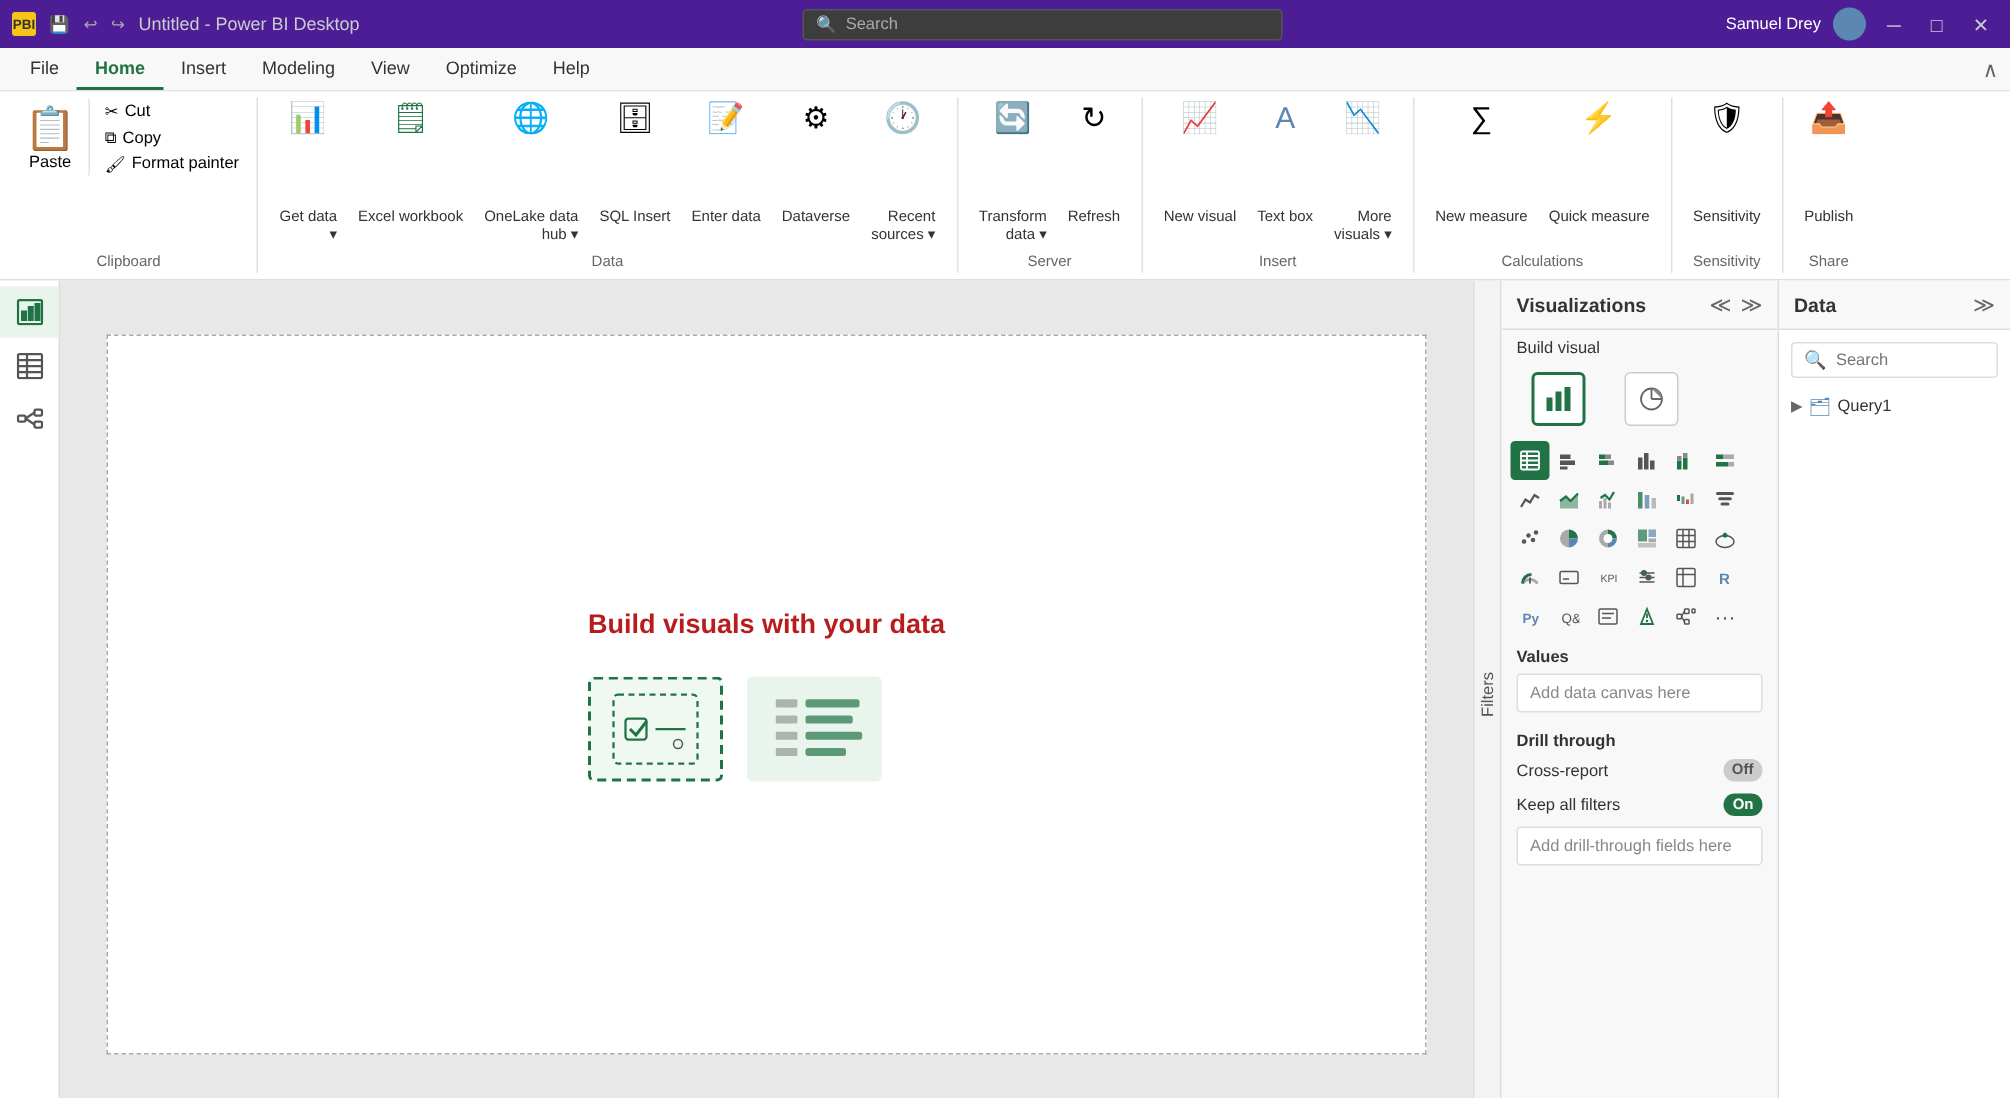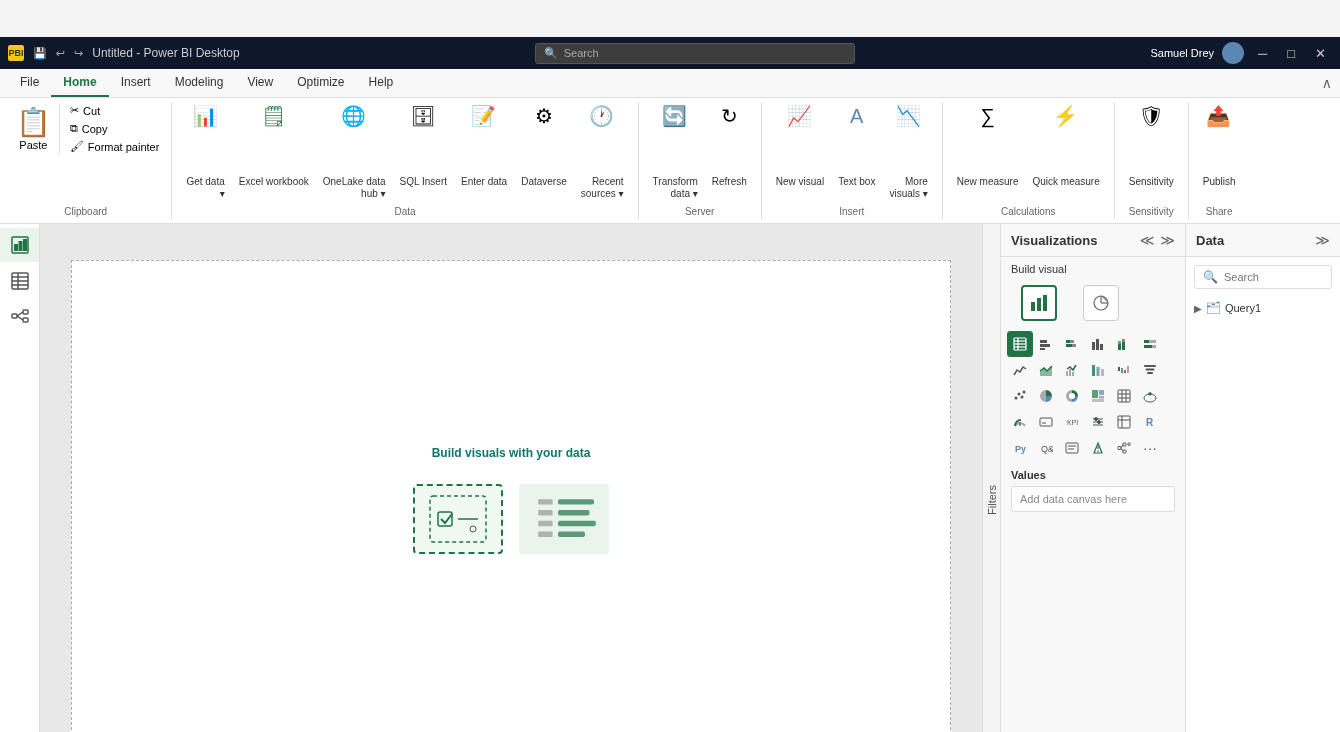--- a/index.html
+++ b/index.html
@@ -1,27 +1,26 @@
 <!DOCTYPE html>
 <html><head>
   <meta charset="utf-8">
   <style>
     * { box-sizing: border-box; margin: 0; padding: 0; }
     body { font-family: 'Segoe UI', Arial, sans-serif; font-size: 12px; background: #f3f3f3; overflow: hidden; width: 1340px; height: 732px; }
 
     
     #title-bar {
       height: 32px;
-      background: #0f172a;
+      background: #4c1d95;
       display: flex;
       align-items: center;
       padding: 0 8px;
       color: #fff;
       gap: 8px;
-      margin-top: 37px;
     }
     #title-bar .title-left { display: flex; align-items: center; gap: 6px; flex: 0 0 auto; }
     #title-bar .title-center { flex: 1; display: flex; justify-content: center; }
     #title-bar .title-right { flex: 0 0 auto; display: flex; align-items: center; gap: 8px; }
     .search-bar-title {
       background: #3d3d3d;
       border: 1px solid #555;
       border-radius: 3px;
       padding: 3px 8px;
       color: #ccc;
@@ -155,21 +154,21 @@
       width: 880px;
       height: 480px;
       position: relative;
       display: flex;
       flex-direction: column;
       align-items: center;
       justify-content: center;
       border: 1px dashed #aaa;
     }
     .canvas-placeholder { text-align: center; }
-    .canvas-placeholder h3 { font-size: 12px; font-weight: 600; color: #0f766e; margin-bottom: 8px; }
+    .canvas-placeholder h3 { font-size: 18px; font-weight: 600; color: #b91c1c; margin-bottom: 8px; }
     .canvas-placeholder p { font-size: 13px; color: #555; }
     .canvas-placeholder p strong { color: #217346; font-weight: 600; }
     .canvas-illustration { display: flex; gap: 16px; margin-top: 24px; }
     .illus-box {
       width: 90px;
       height: 70px;
       border: 2px dashed #217346;
       border-radius: 4px;
       background: #f0f8f2;
       display: flex;
@@ -867,20 +866,32 @@
             </svg>
         </div>
         <div class="viz-icon-btn" title="More visuals">
           <span style="font-size:14px;color:#555;">···</span>
         </div>
       </div>
 
       <div class="section-label">Values</div>
       <div class="field-drop-zone">Add data canvas here</div>
 
+      <div class="drill-through-section">
+        <div class="section-label">Drill through</div>
+        <div class="drill-toggle-row">
+          <span>Cross-report</span>
+          <span class="toggle-pill toggle-off">Off</span>
+        </div>
+        <div class="drill-toggle-row">
+          <span>Keep all filters</span>
+          <span class="toggle-pill toggle-on">On</span>
+        </div>
+        <div class="field-drop-zone">Add drill-through fields here</div>
+      </div>
     </div>
 
     <div id="data-panel">
       <div class="panel-header">
         <span class="panel-title">Data</span>
         <div class="panel-header-icons">
           <span style="cursor:pointer;">≫</span>
         </div>
       </div>
       <div class="data-search">

